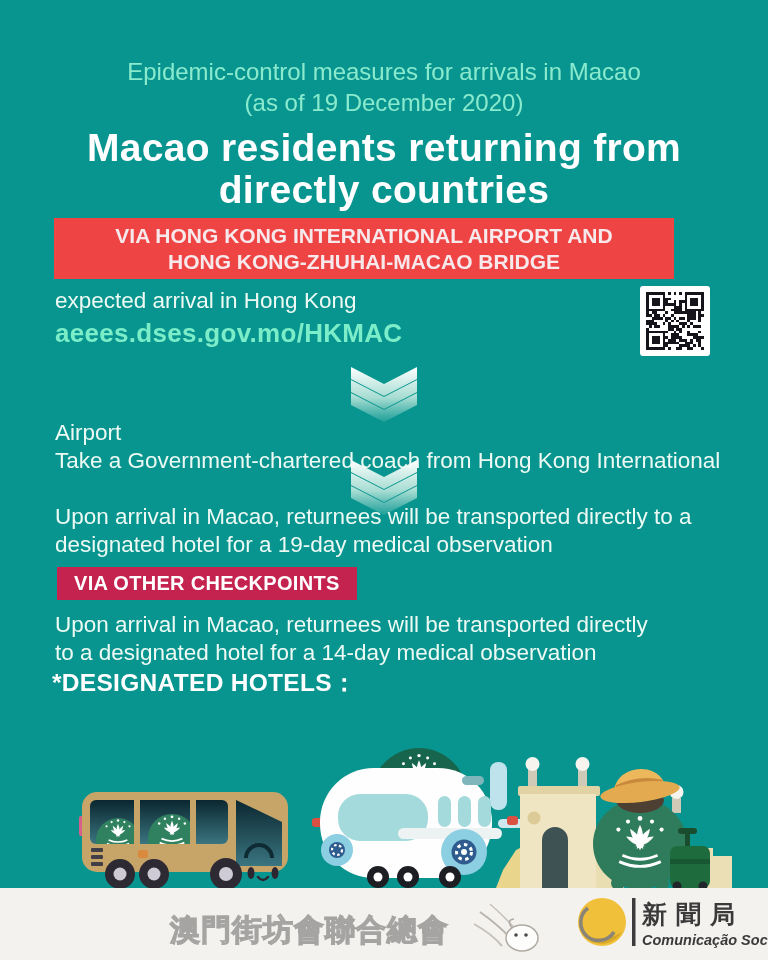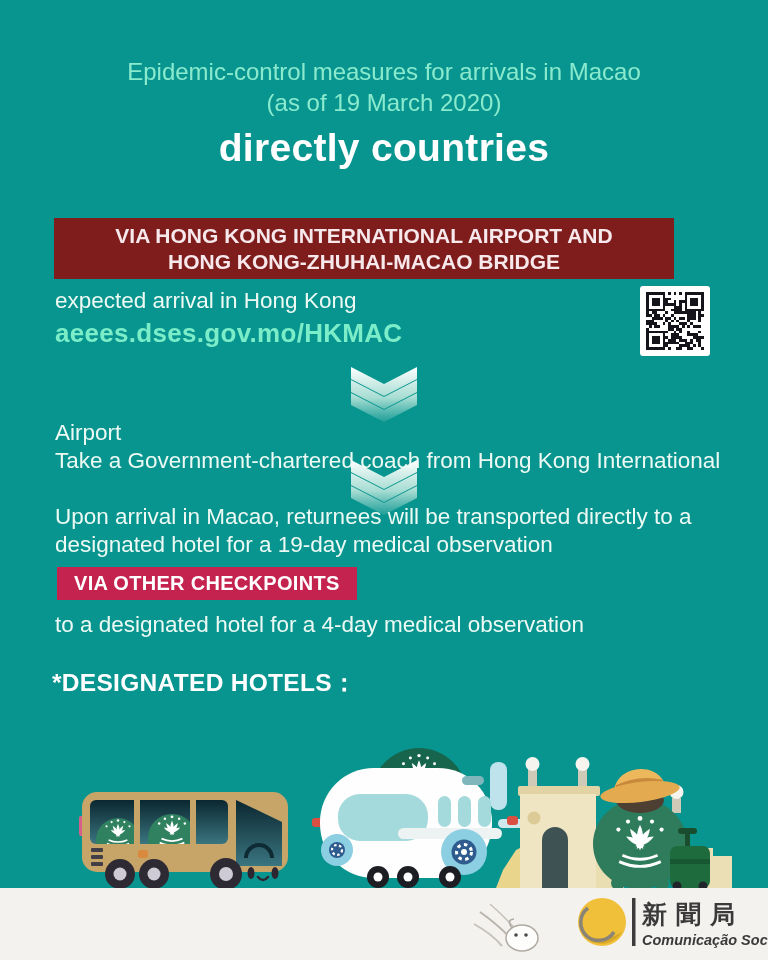--- a/index.html
+++ b/index.html
@@ -6,21 +6,21 @@
   .poster{
     position:relative;width:768px;height:960px;margin:0 auto;
     background:#089590;overflow:hidden;
     font-family:"Liberation Sans",sans-serif;
   }
   .subtitle{position:absolute;top:56px;left:0;right:0;text-align:center;
     color:#8AEACD;font-size:24px;line-height:31px;font-weight:500;}
   .title{position:absolute;top:127px;left:0;right:0;text-align:center;
     color:#FFFFFF;font-size:39px;line-height:42px;font-weight:700;letter-spacing:.3px;}
   .banner{position:absolute;left:54px;top:218px;width:620px;height:61px;
-    background:#7f1d1d;color:#F7E8EC;text-align:center;font-weight:700;
+    background:#ef4444;color:#F7E8EC;text-align:center;font-weight:700;
     font-size:21px;line-height:26px;padding-top:5px;box-sizing:border-box;}
   .step{position:absolute;left:55px;color:#EDFAF4;font-size:22.5px;line-height:27.5px;}
   .step-1{top:287px;}
   .step-2{top:419px;}
   .step-3{top:503px;}
   .other-text{top:611px;}
   .url-link{color:#7BEDC8;font-weight:700;font-size:26px;margin-top:5px;letter-spacing:.3px;}
   .qr{position:absolute;left:640px;top:286px;width:70px;height:70px;background:#FFFFFF;
     border-radius:3px;padding:6px;box-sizing:border-box;}
   .qr-grid{display:grid;width:100%;height:100%;
@@ -78,23 +78,24 @@
       </linearGradient>
       <linearGradient id="busw" x1="0" y1="0" x2="0" y2="1">
         <stop offset="0" stop-color="#0B2730"></stop>
         <stop offset="1" stop-color="#3A7580"></stop>
       </linearGradient>
     </defs>
   </svg>
 
   <div class="subtitle">
     <div>Epidemic-control measures for arrivals in Macao</div>
-    <div>(as of 19 March 2020)</div>
+    <div>(as of 19 December 2020)</div>
   </div>
   <div class="title">
+    <div>Macao residents returning from</div>
     <div>directly countries</div>
   </div>
 
   <div class="banner">
     <div>VIA HONG KONG INTERNATIONAL AIRPORT AND</div>
     <div>HONG KONG-ZHUHAI-MACAO BRIDGE</div>
   </div>
 
   <div class="step step-1">
     <div>expected arrival in Hong Kong</div>
@@ -371,21 +372,22 @@
     </g>
   </svg>
 
   <div class="step step-3">
     <div>Upon arrival in Macao, returnees will be transported directly to a</div>
     <div>designated hotel for a 19-day medical observation</div>
   </div>
 
   <div class="badge">VIA OTHER CHECKPOINTS</div>
   <div class="step other-text">
-    <div>to a designated hotel for a 4-day medical observation</div>
+    <div>Upon arrival in Macao, returnees will be transported directly</div>
+    <div>to a designated hotel for a 14-day medical observation</div>
   </div>
 
   <div class="hotels-label">*DESIGNATED HOTELS：</div>
   <div class="hotels-lines">
   </div>
 
   <svg class="illus bus-illus" viewBox="0 0 216 112">
     <rect x="1" y="38" width="6" height="20" rx="2" fill="#D6608A"></rect>
     <rect x="4" y="14" width="206" height="80" rx="15" fill="#C7A569"></rect>
     <clipPath id="buswin">
@@ -491,15 +493,16 @@
       <circle cx="46" cy="41" r="1.8" fill="#4A4A4A"></circle>
       <circle cx="56" cy="41" r="1.8" fill="#4A4A4A"></circle>
       <path d="M42,34 q-6,-8 2,-9" stroke="#AFAAA2" stroke-width="1.5" fill="none"></path>
       <circle cx="132" cy="28" r="24" fill="#F0C03A"></circle>
       <path d="M112,40 a24,24 0 0 0 40,-2 q-20,12 -40,2 z" fill="#D9A826"></path>
       <path d="M118,14 a18,18 0 1 0 26,24" stroke="#8A8378" stroke-width="3.5" fill="none"></path>
       <rect x="162" y="4" width="3.5" height="48" fill="#3C3C3C"></rect>
     </svg>
     <div class="bureau-cn">新聞局</div>
     <div class="bureau-pt">Comunicação Social</div>
+    <div class="watermark">澳門街坊會聯合總會</div>
   </div>
 
 </div>
 
 </body></html>

